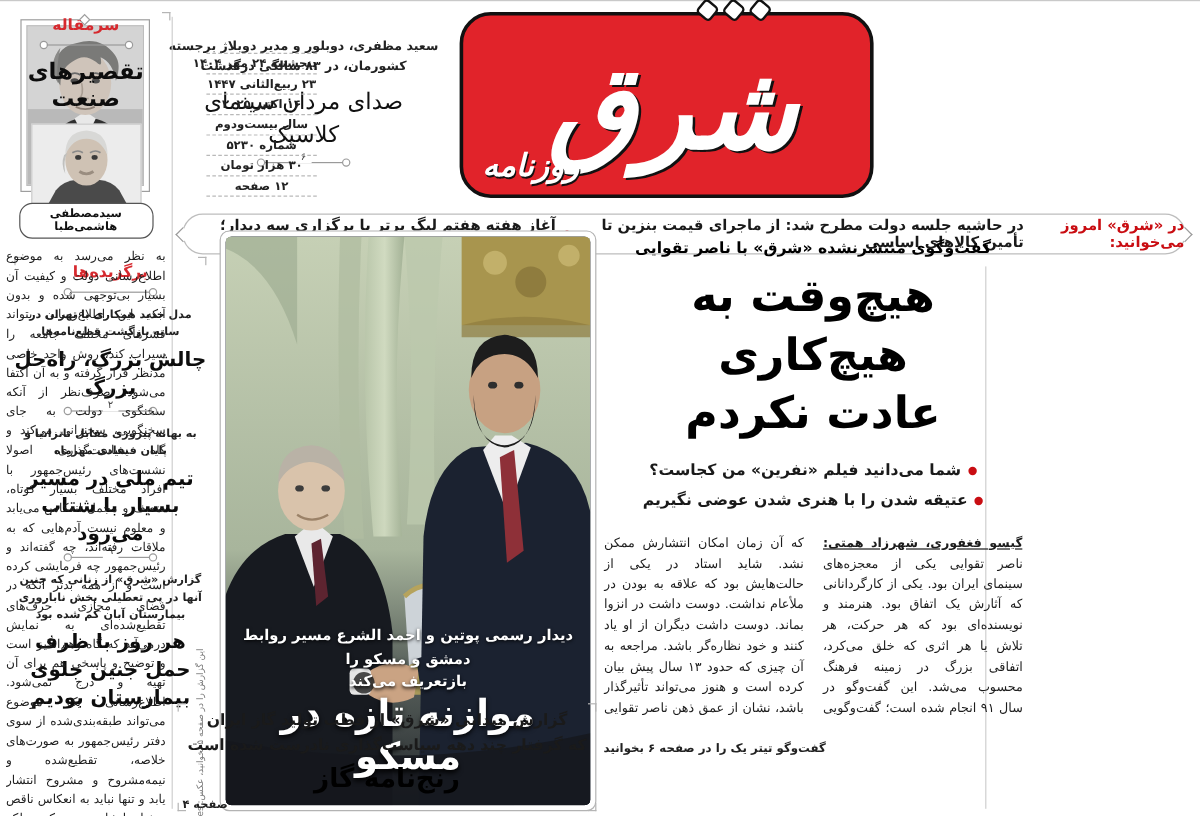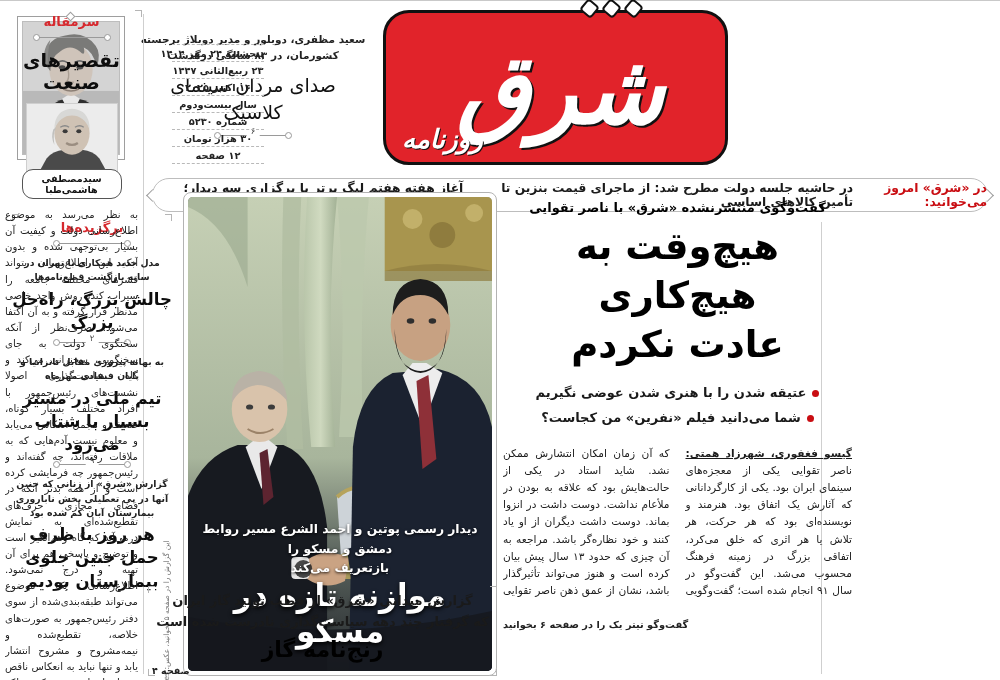--- a/index.html
+++ b/index.html
@@ -85,21 +85,21 @@
 
   .gas-box { position:absolute; top:586px; right:503px; left:503px; width:349px; height:90px; text-align:center; }
   .gas-kicker { font-size:13px; font-weight:bold; color:#1a1a1a; line-height:1.65; margin-top:4px; }
   .gas-title { font-size:22px; font-weight:bold; color:#000; margin-top:4px; }
   .gas-page { position:absolute; bottom:0; left:4px; font-size:9.5px; font-weight:bold; color:#222; }
 
   
   .editorial { position:absolute; top:14px; left:5px; right:862px; width:133px; text-align:center; }
   .ed-title { font-size:19px; font-weight:bold; color:#0d0d0d; margin-top:6px; }
   .ed-photo { margin:10px auto 0; width:92px; height:74px; background:#e2e2e2; border:1px solid #cfcfcf; overflow:hidden; }
-  .ed-name { margin:-8px auto 0; position:relative; width:100px; border:1px solid #555; border-radius:11px; background:#fff;
+  .ed-name { margin:-8px auto 0; position:relative; width:112px; border:1px solid #555; border-radius:11px; background:#fff;
              font-size:9.6px; font-weight:bold; color:#111; padding:3px 12px; }
   .ed-body { margin-top:8px; text-align:justify; font-size:10.1px; color:#1e1e1e; line-height:1.6; height:492px; overflow:hidden; }
 </style>
 </head>
 <body>
 
 <div class="page">
 
   <div class="obit">
     <div class="obit-photo">
@@ -277,22 +277,22 @@
   </div>
   <div class="photo-credit">این گزارش را در صفحه ۵ بخوانید، عکس: Gettyimages</div>
 
   <div class="main-story">
     <div class="main-kicker">گفت‌وگوی منتشرنشده «شرق» با ناصر تقوایی</div>
     <div class="main-title">
       <span>هیچ‌وقت به هیچ‌کاری</span><br>
       <span>عادت نکردم</span>
     </div>
     <div class="main-bullets">
+      <div><span class="dot"></span><span>شما می‌دانید فیلم «نفرین» من کجاست؟</span></div>
       <div><span class="dot"></span><span>عتیقه شدن را با هنری شدن عوضی نگیریم</span></div>
-      <div><span class="dot"></span><span>شما می‌دانید فیلم «نفرین» من کجاست؟</span></div>
     </div>
     <div class="main-body">
       <b>گیسو فغفوری، شهرزاد همتی:</b>
       <span>ناصر تقوایی یکی از معجزه‌های سینمای ایران بود. یکی از کارگردانانی که آثارش یک اتفاق بود. هنرمند و نویسنده‌ای بود که هر حرکت، هر تلاش یا هر اثری که خلق می‌کرد، اتفاقی بزرگ در زمینه فرهنگ محسوب می‌شد. این گفت‌وگو در سال ۹۱ انجام شده است؛ گفت‌وگویی که آن زمان امکان انتشارش ممکن نشد. شاید استاد در یکی از حالت‌هایش بود که علاقه به بودن در ملأعام نداشت. دوست داشت در انزوا بماند. دوست داشت دیگران از او یاد کنند و خود نظاره‌گر باشد. مراجعه به آن چیزی که حدود ۱۳ سال پیش بیان کرده است و هنوز می‌تواند تأثیرگذار باشد، نشان از عمق ذهن ناصر تقوایی دارد. او نکته‌هایی را بیان کرده است که هنوز و در این روزگار همچنان می‌تواند مهم و مؤثر باشد، حتی برای آیندگان. این گفت‌وگو یادمان می‌آورد بر یکی از مهم‌ترین فیلم‌سازان و هنرمندان این سرزمین چه رفته است. خواندن این گفت‌وگو از پس این همه سال نکته‌ای را یادآوری می‌کند: استاد سینما پیش‌بینی کرده بود زنان تغییرات زیادی را به وجود می‌آورند. هرچند اگر ایشان این گفت‌وگو را دوباره می‌خواندند، قطعا با ادبیات خاص خود بازنویسی می‌کردند یا تغییراتی در آن می‌دادند، اما این یک گفت‌وگوی بدون روتوش با ناصر تقوایی از دل تاریخ است. با همان بی‌حوصلگی‌های گهگاه با حس استادانه‌ای که در محضرش به گفت‌وگوکننده دست می‌داد.</span>
     </div>
     <div class="main-footer">گفت‌وگو تیتر یک را در صفحه ۶ بخوانید</div>
   </div>
 
   <div class="gas-box">
     <div class="cmark tl" style="top:0; left:0;"></div>

